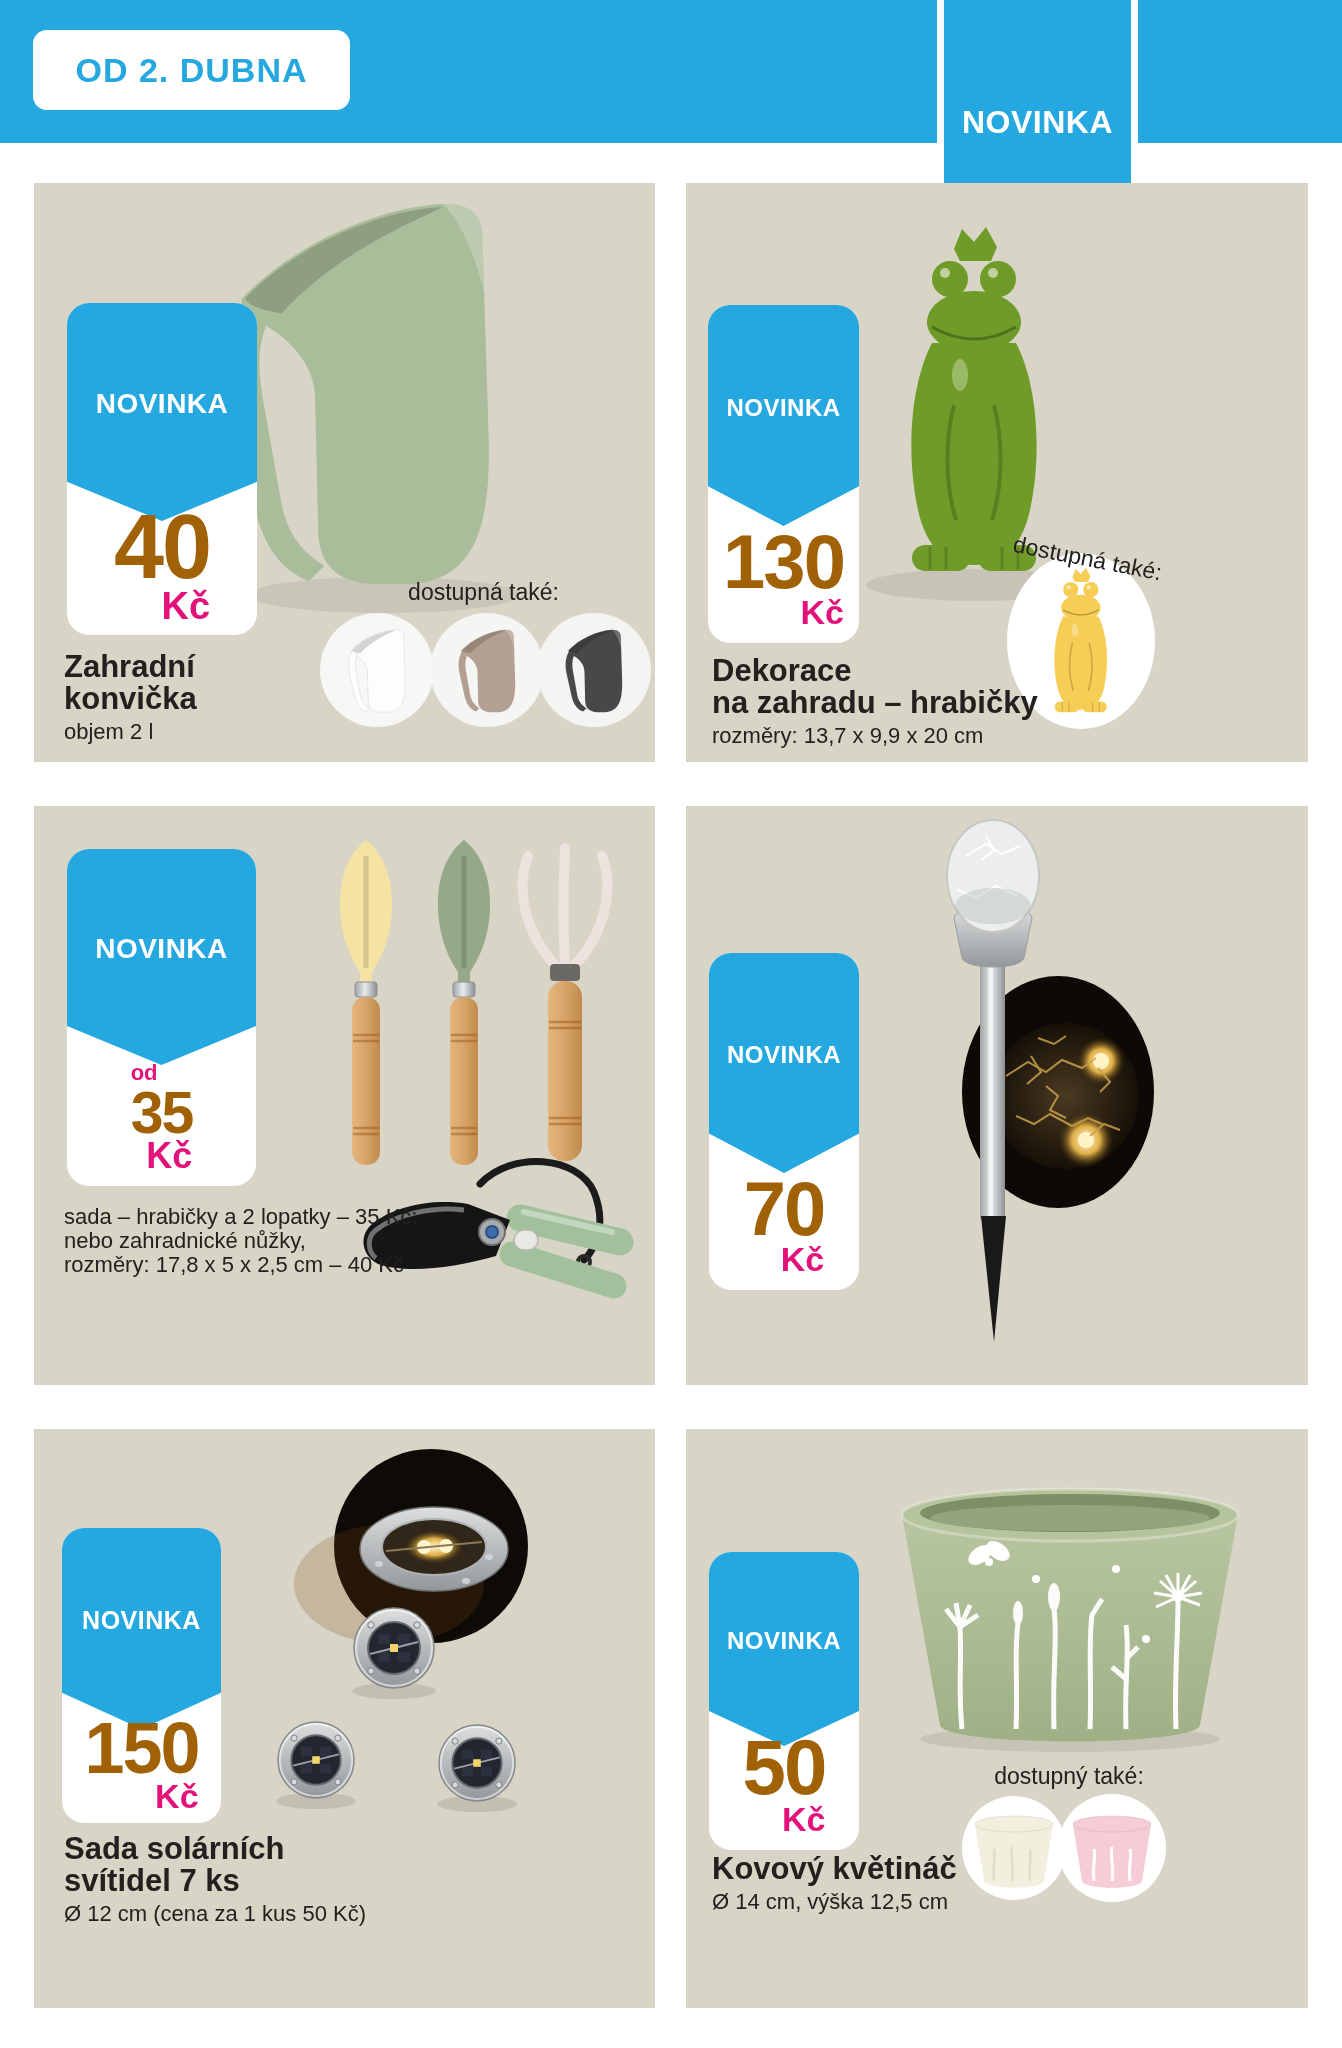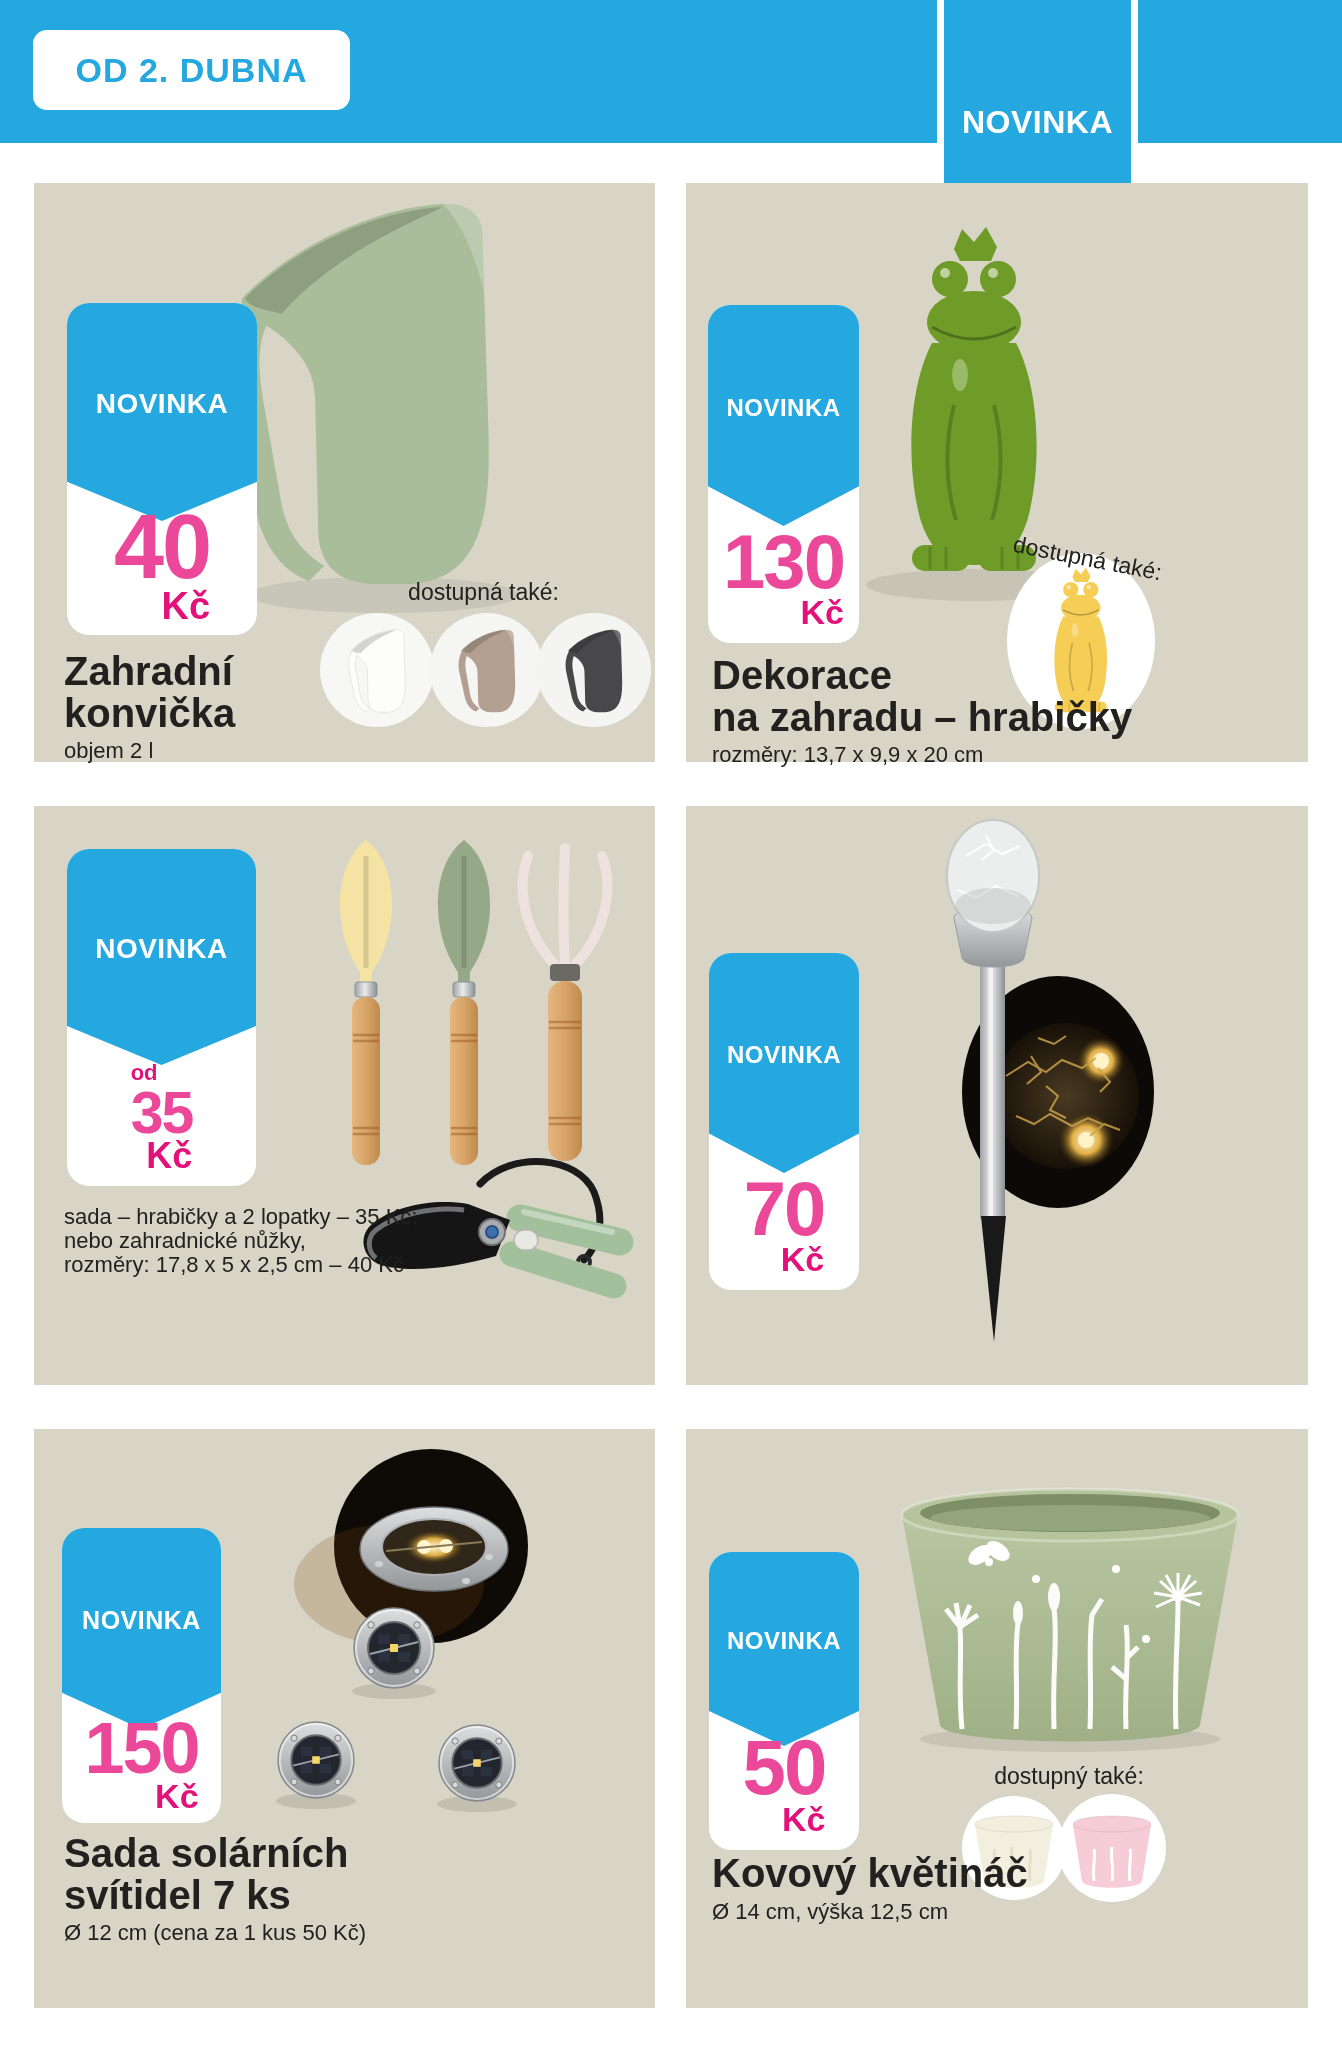--- a/index.html
+++ b/index.html
@@ -42,33 +42,33 @@
     display:flex;align-items:center;justify-content:center;padding-bottom:16px;
     color:#fff;font-weight:bold;letter-spacing:.5px}
   .b1 .chev{height:202px;font-size:28px}
   .b2 .chev{height:205px;font-size:24px}
   .b3 .chev{height:200px;font-size:28px}
   .b4 .chev{height:204px;font-size:24px}
   .b5 .chev{height:185px;font-size:25px}
   .b6 .chev{height:178px;font-size:24px}
   .price{position:absolute;left:0;right:0;display:flex;justify-content:center}
   .pcol{display:flex;flex-direction:column;align-items:flex-end}
-  .num{color:#ec4899;font-weight:bold;line-height:.92;letter-spacing:-2px}
+  .num{color:#a16207;font-weight:bold;line-height:.92;letter-spacing:-2px}
   .cur{color:#e2127a;font-weight:bold;line-height:1;margin-top:-2px}
   .od{color:#e2127a;font-weight:bold;font-size:22px;line-height:1;align-self:flex-start;margin-bottom:2px}
   .b1 .price{bottom:10px}.b1 .num{font-size:90px}.b1 .cur{font-size:38px}
   .b2 .price{bottom:14px}.b2 .num{font-size:76px}.b2 .cur{font-size:34px}
   .b3 .price{bottom:12px}.b3 .num{font-size:59px}.b3 .cur{font-size:36px}
   .b4 .price{bottom:14px}.b4 .num{font-size:76px}.b4 .cur{font-size:34px}
   .b5 .price{bottom:10px}.b5 .num{font-size:72px}.b5 .cur{font-size:34px}
   .b6 .price{bottom:14px}.b6 .num{font-size:78px}.b6 .cur{font-size:34px}
 
   
   .info{position:absolute;color:#23211f}
-  .info h2{margin:0;font-weight:bold;font-size:40px;line-height:1.04}
+  .info h2{margin:0;font-weight:bold;font-size:31px;line-height:1.04}
   .info h2 span{display:block}
   .info p{margin:5px 0 0;font-size:22px;line-height:1.1;font-weight:normal}
   .info p span{display:block}
   .i1{left:30px;top:468px}
   .i2{left:26px;top:472px}
   .i3{left:30px;top:394px}
   .i4{left:26px;top:498px}
   .i5{left:30px;top:404px}
   .i6{left:26px;top:424px}
 

